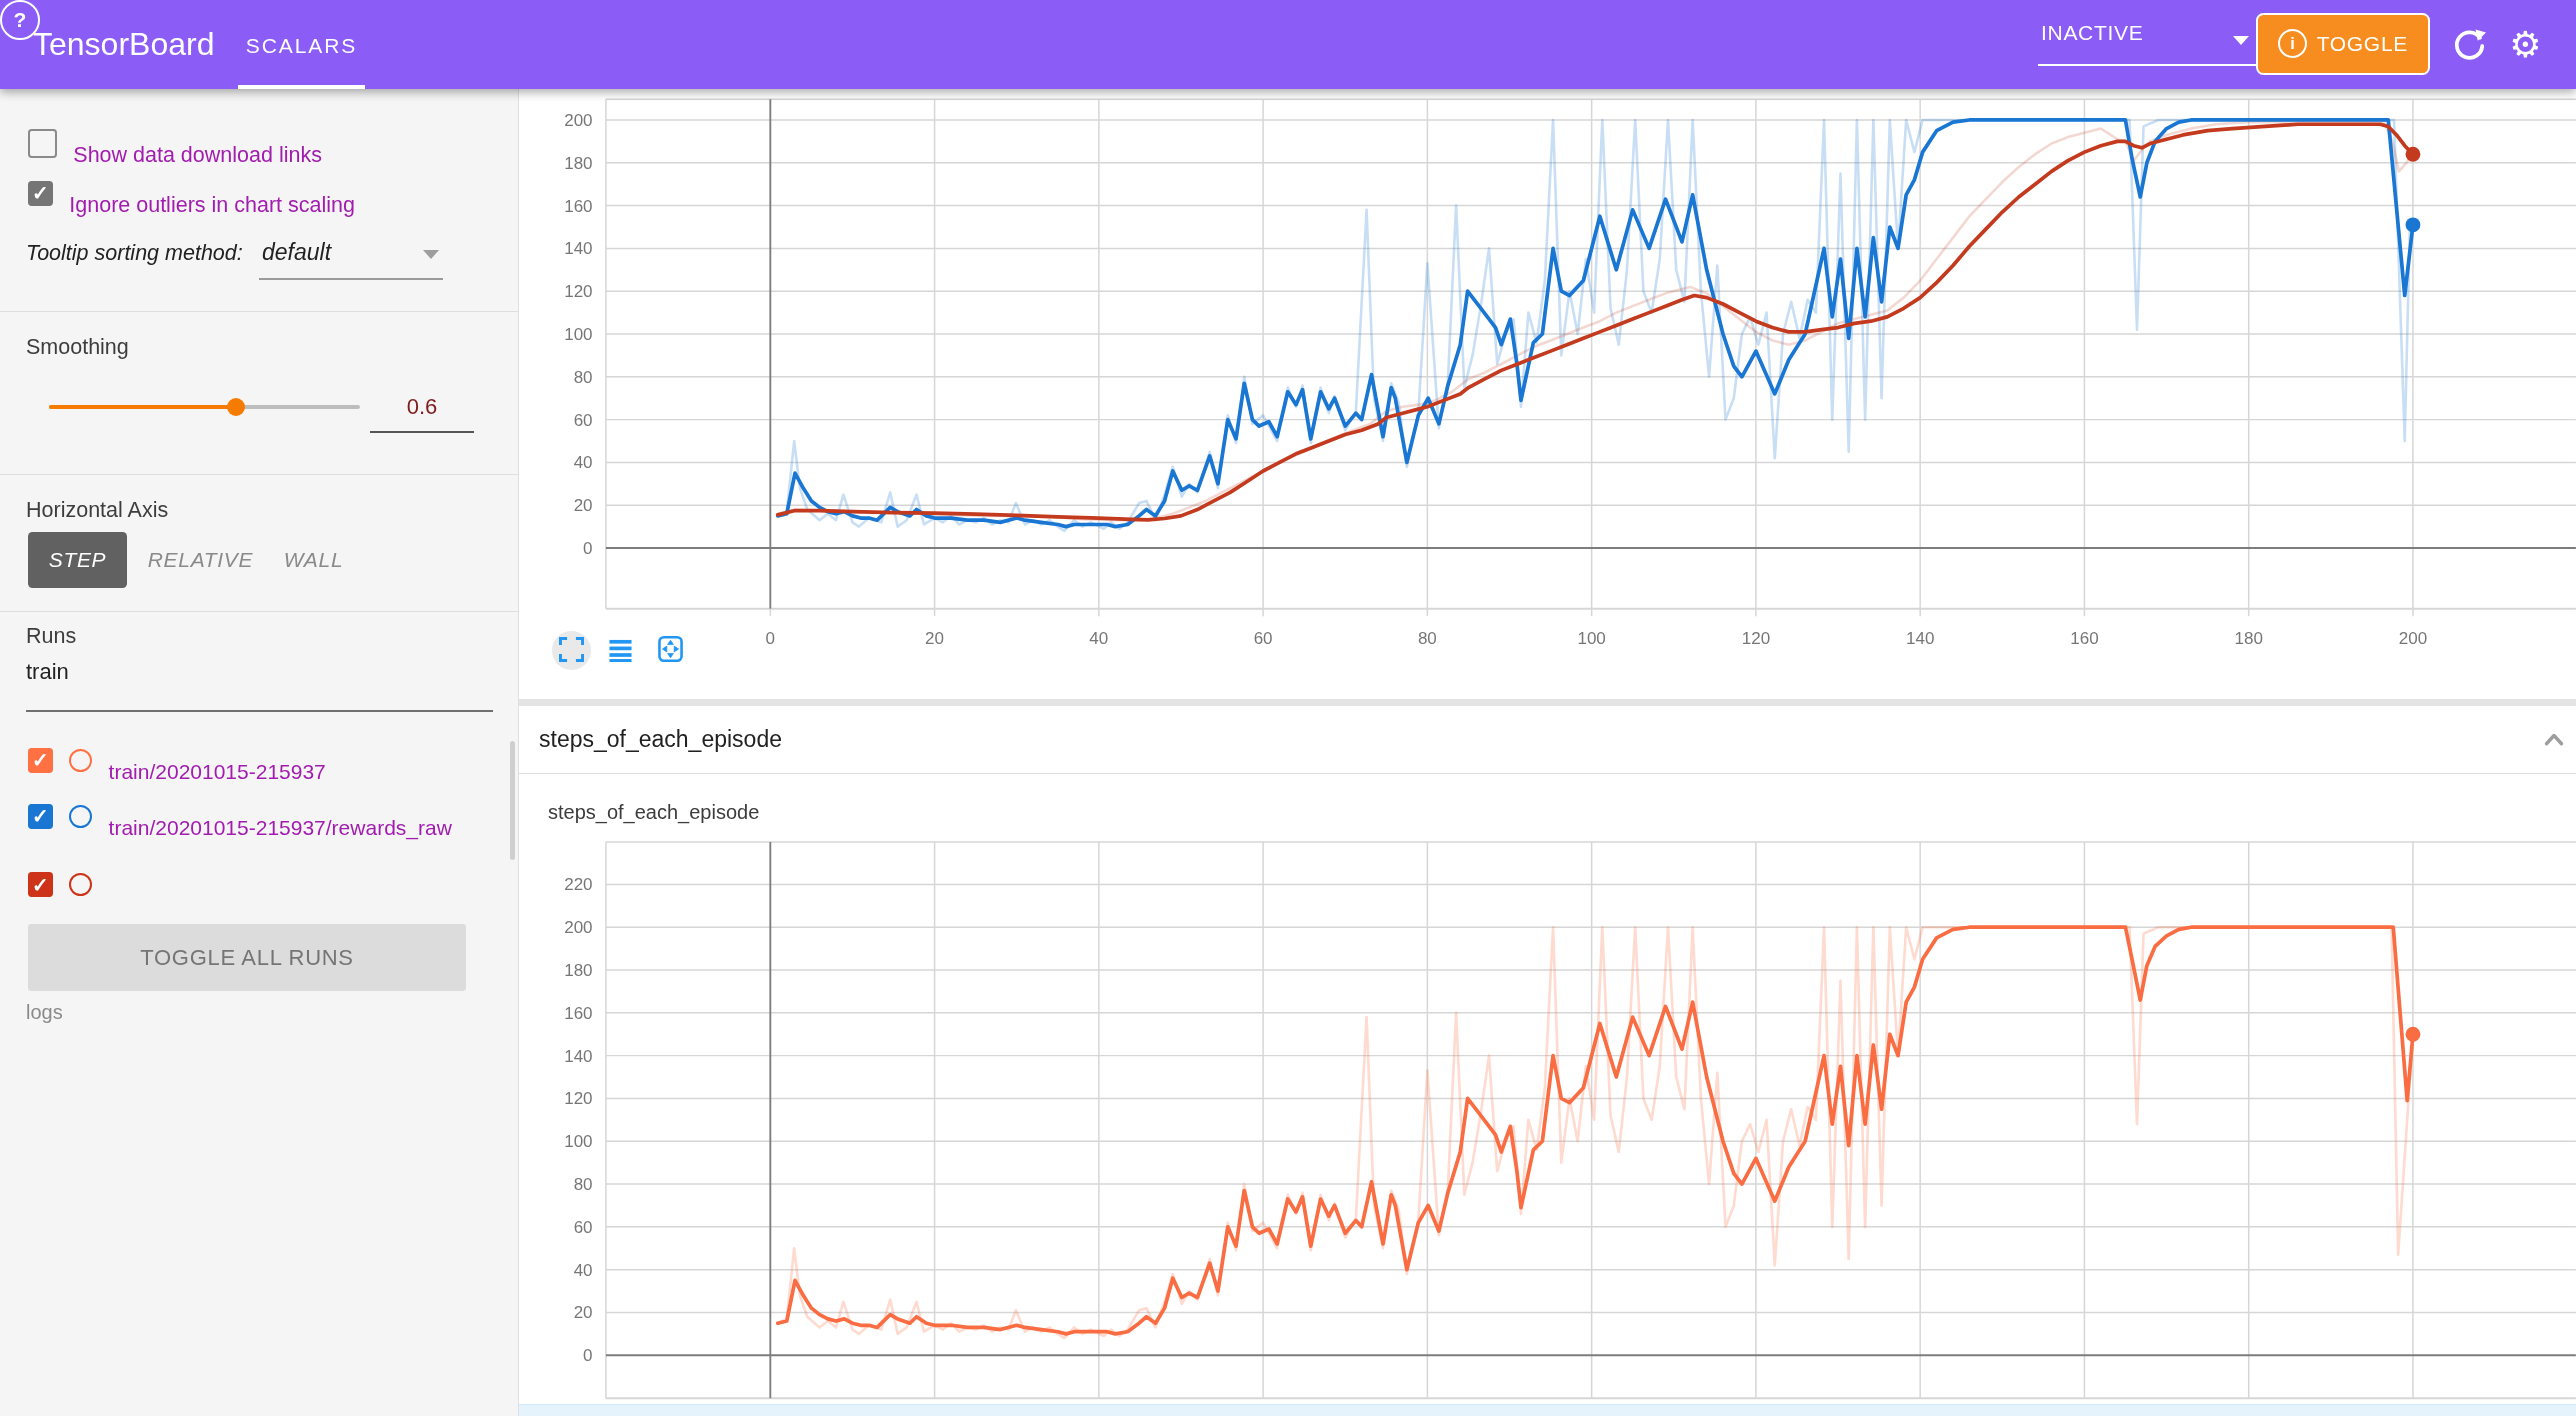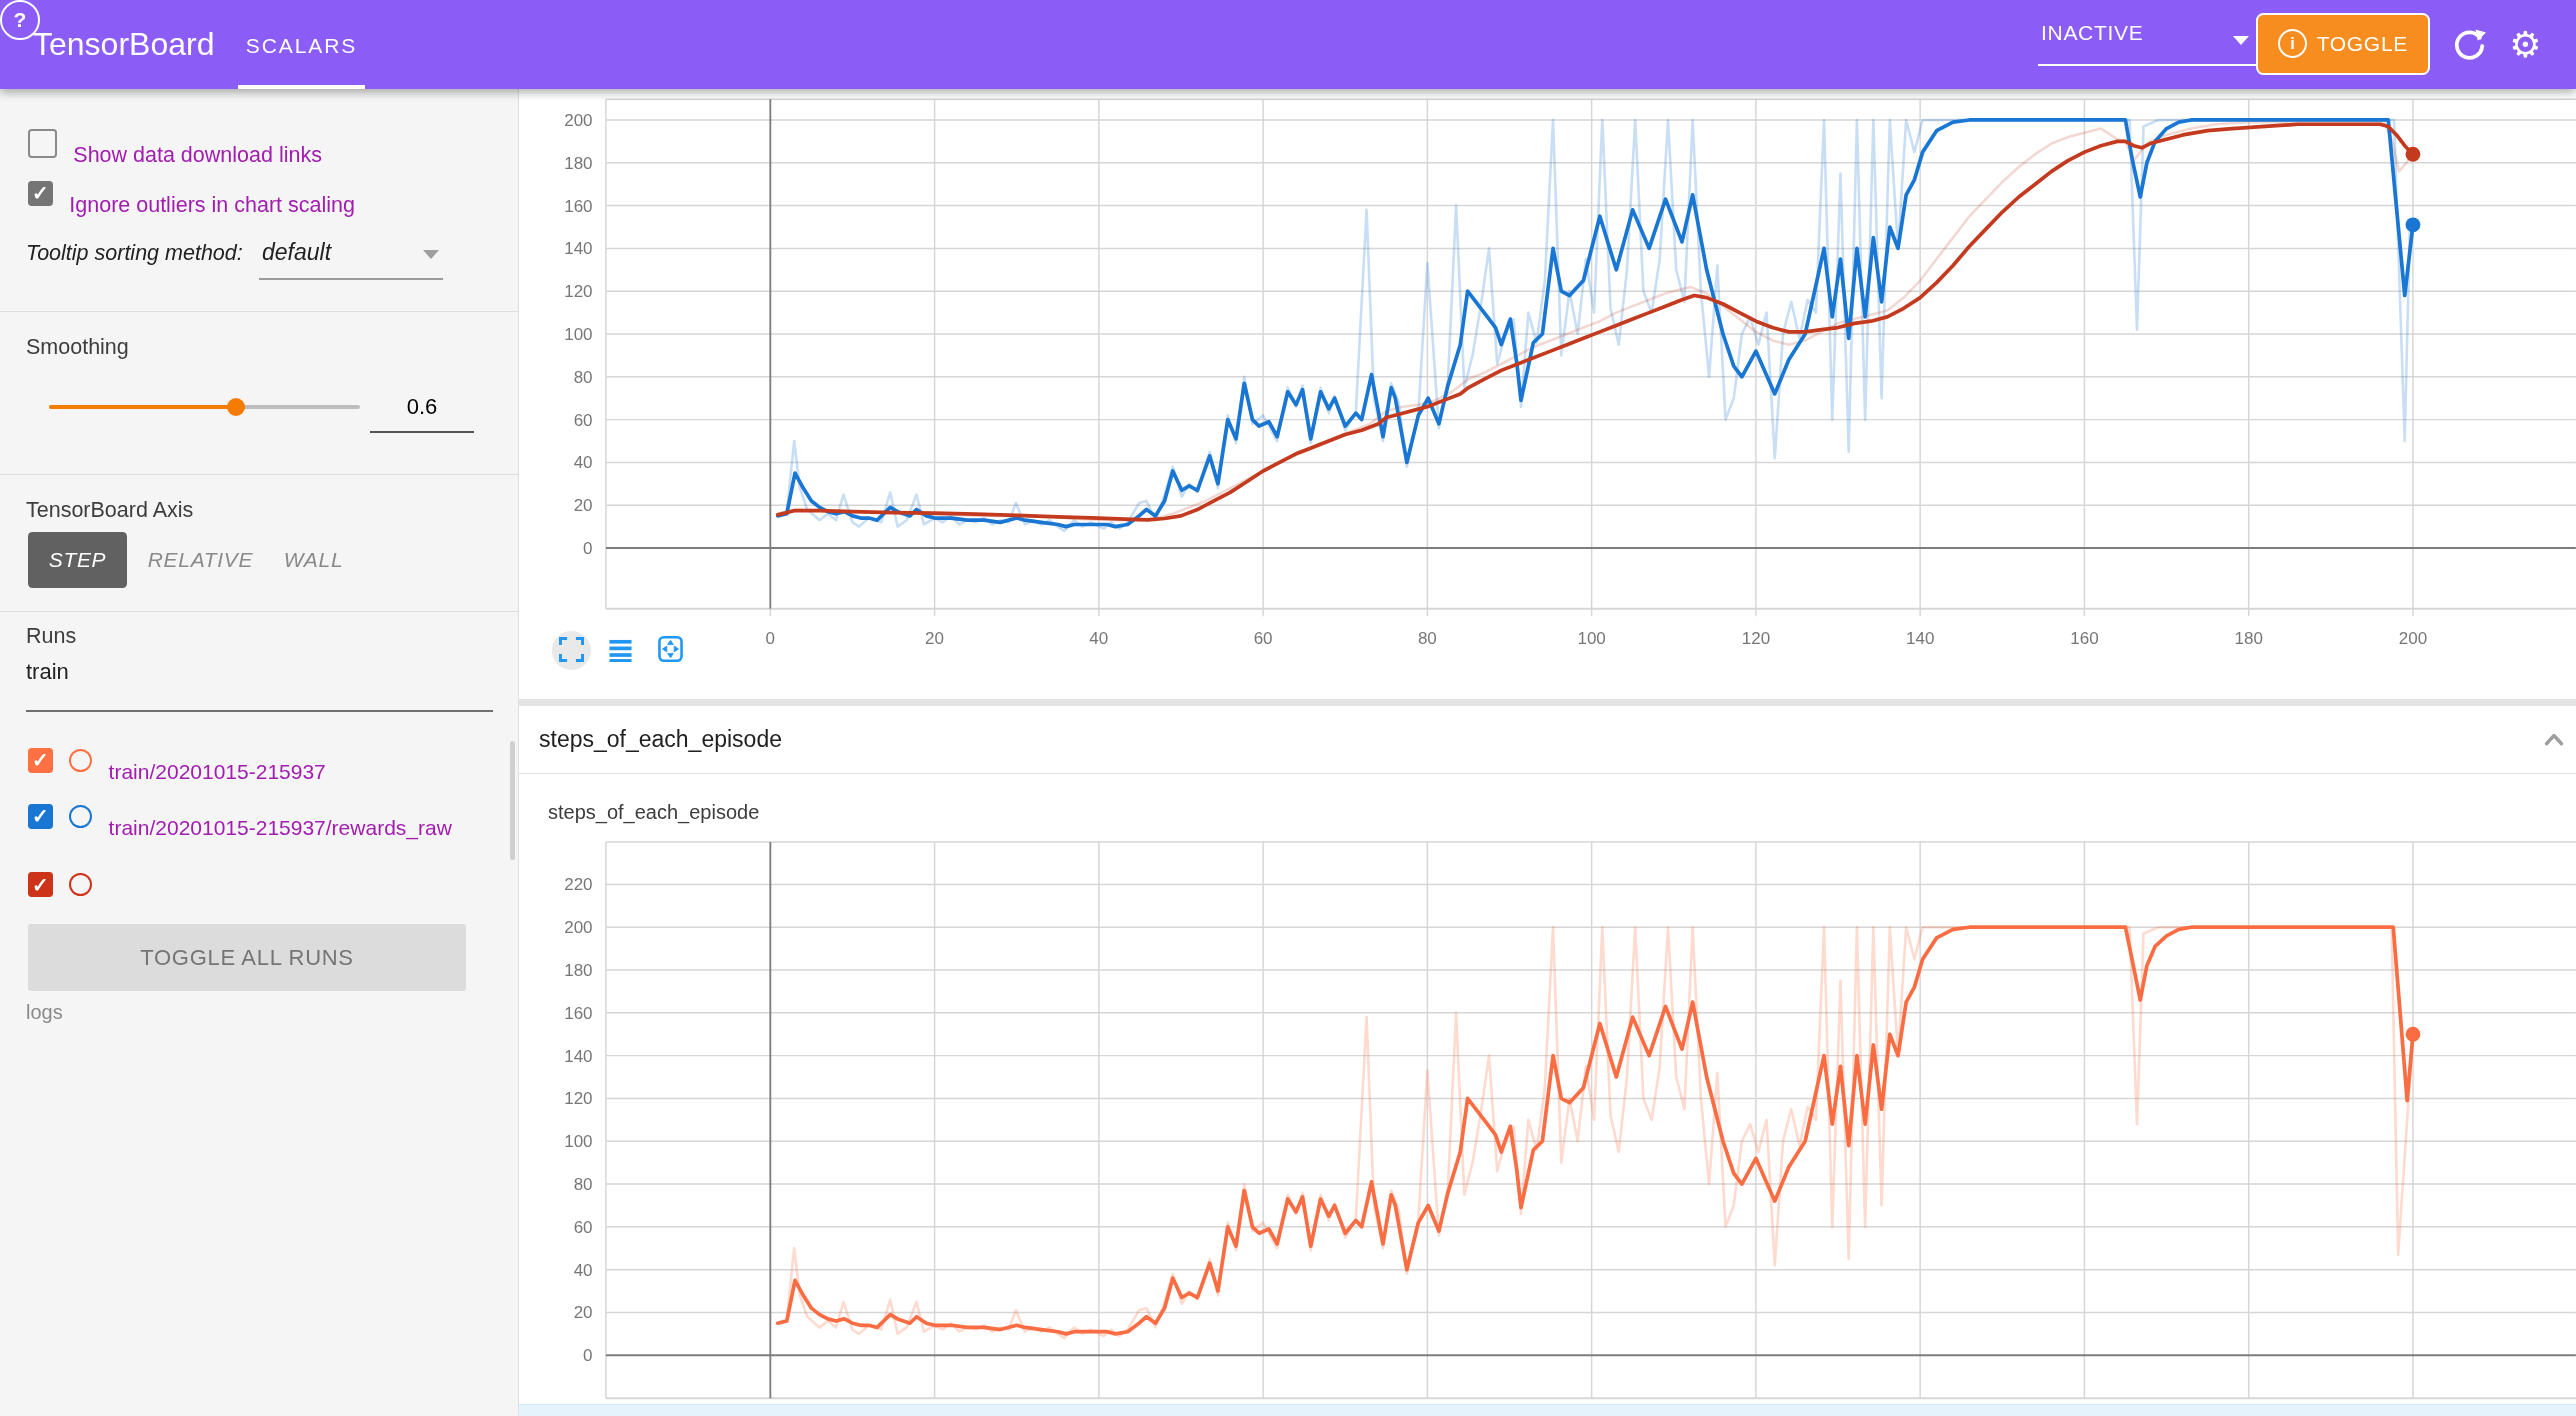--- a/index.html
+++ b/index.html
@@ -35,21 +35,21 @@
   .sb-label{position:absolute;left:26px;font-size:21.5px;color:#3d3d3d;}
   #tooltip-row{position:absolute;left:26px;top:148px;height:34px;width:474px;font-style:italic;}
   #tooltip-row .lbl{position:absolute;left:0;top:4.4px;font-size:21.5px;color:#222;}
   #tooltip-select{position:absolute;left:233px;top:0px;width:184px;height:39px;}
   #tooltip-select .val{position:absolute;left:3px;top:1.5px;font-size:23px;color:#222;}
   #tooltip-select .caret{position:absolute;right:4.4px;top:13.3px;width:0;height:0;border-left:8.1px solid transparent;border-right:8.1px solid transparent;border-top:9.6px solid #9e9e9e;}
   #tooltip-select .uline{position:absolute;left:0;top:41px;width:184px;height:1.5px;background:#9a9a9a;}
   #smooth-track{position:absolute;left:49px;top:316px;width:311px;height:4.4px;border-radius:2.2px;background:#bdbdbd;}
   #smooth-fill{position:absolute;left:0;top:0;height:4.4px;border-radius:2.2px;}
   #smooth-handle{position:absolute;top:-6.7px;width:18px;height:18px;border-radius:50%;}
-  #smooth-value{position:absolute;left:370px;top:305px;width:104px;text-align:center;font-size:22px;color:#000000;}
+  #smooth-value{position:absolute;left:370px;top:305px;width:104px;text-align:center;font-size:22px;color:#7f1d1d;}
   #smooth-uline{position:absolute;left:370px;top:342px;width:104px;height:1.5px;background:#555;}
   .axis-btn{position:absolute;top:443px;height:56px;border-radius:4.4px;font-size:21px;letter-spacing:0.7px;display:flex;align-items:center;justify-content:center;font-style:italic;}
   #axis-step{left:28px;width:99px;background:#616161;color:#fff;}
   #axis-rel{left:141px;width:119px;color:#8a8a8a;}
   #axis-wall{left:273px;width:81px;color:#8a8a8a;}
   #runs-filter{position:absolute;left:26px;top:570px;width:467px;height:34px;font-size:22px;color:#222;}
   #runs-filter-uline{position:absolute;left:26px;top:621px;width:467px;height:1.5px;background:#6f6f6f;}
   #toggle-runs{position:absolute;left:28px;top:835px;width:438px;height:67px;background:#dcdcdc;border-radius:3px;color:#757575;font-size:22px;letter-spacing:0.7px;display:flex;align-items:center;justify-content:center;}
   #logs-lbl{position:absolute;left:26px;top:912px;font-size:20px;color:#8a8a8a;}
   #runs-scroll{position:absolute;left:510px;top:652px;width:5.2px;height:119px;background:#cfcfcf;border-radius:3px;}
@@ -292,21 +292,21 @@
     <div class="sb-label" style="top:246px">Smoothing</div>
     <div id="smooth-track">
       <div id="smooth-fill" style="background: rgb(245, 124, 0); width: 60%;"></div>
       <div id="smooth-handle" style="background: rgb(245, 124, 0); left: calc(60% - 9px);"></div>
     </div>
     <div id="smooth-value">0.6</div>
     <div id="smooth-uline"></div>
 
     <div class="sb-divider" style="top:385px"></div>
 
-    <div class="sb-label" style="top:409px">TensorBoard Axis</div>
+    <div class="sb-label" style="top:409px">Horizontal Axis</div>
     <div class="axis-btn" id="axis-step">STEP</div>
     <div class="axis-btn" id="axis-rel">RELATIVE</div>
     <div class="axis-btn" id="axis-wall">WALL</div>
 
     <div class="sb-divider" style="top:522px"></div>
 
     <div class="sb-label" style="top:535px">Runs</div>
     <div id="runs-filter">train</div>
     <div id="runs-filter-uline"></div>
 

